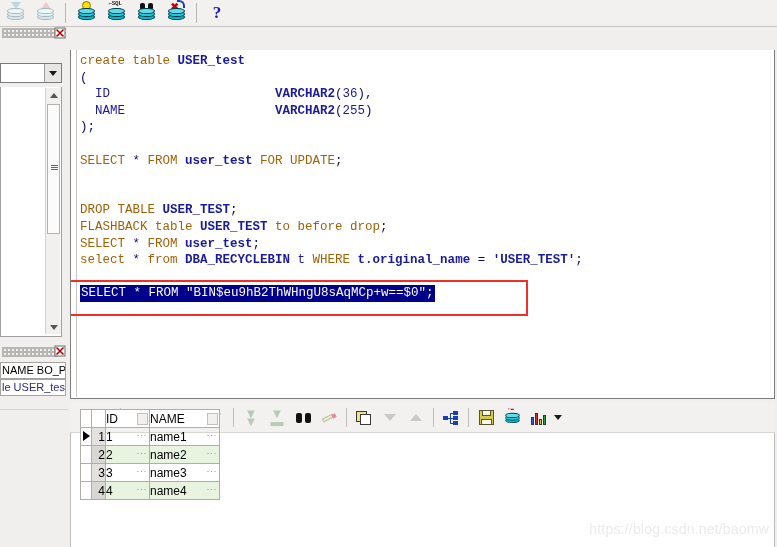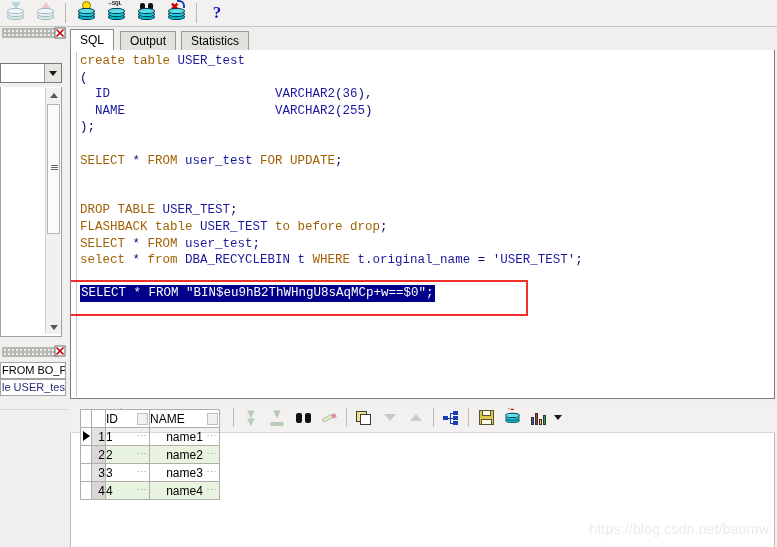--- a/index.html
+++ b/index.html
@@ -111,21 +111,21 @@
     overflow:hidden;
   }
   .gutter { position:absolute; left:0; top:0; width:6px; height:347px; background:#ffffff; border-right:1px solid #c9c7c4;}
   .code {
     position:absolute; left:9px; top:3px; width:690px;
     font-family:"Liberation Mono", monospace; font-size:12.5px; line-height:16.6px;
     white-space:pre;
   }
   .code .ln { height:16.6px; }
   .kw   { color:#a16207; }       
-  .idn  { color:#1a1a9e; font-weight:normal; }  
+  .idn  { color:#1a1a9e; font-weight:bold; }  
   .idn2 { color:#1a1a9e; }
   .pl   { color:#0b0b6e; }
   .num  { color:#1a1a9e; }
   .sel-line {
     background:#00008b; color:#ffffff; display:inline-block; padding:0 1px;
   }
   .redbox {
     position:absolute; left:-18px; top:-5px; width:466px; height:36px;
     border:2px solid #f03028; pointer-events:none;
   }
@@ -175,21 +175,21 @@
   th.rnh { width:14px; background:#ffffff; }
   th.colh { background:#ffffff; color:#000; font-weight:normal; text-align:left; padding-left:3px; position:relative;}
   th.colh .rsz { position:absolute; right:1px; top:3px; width:11px; height:12px; background:#f1f0ef; border:1px solid #c2c0bd; }
   td.marker { width:11px; background:#ffffff; text-align:center; }
   td.rn { width:14px; background:#e4e2df; text-align:right; padding-right:2px; color:#000; }
   td.cell { padding-left:3px; position:relative; white-space:nowrap; }
   td.cell .dots { position:absolute; right:2px; top:2px; color:#8c8a87; font-size:9px; letter-spacing:0.5px; }
   tr.alt td.cell { background:#e8f4e0; }
   tr.alt td.rn { background:#d9d7d4; }
   .playhead { width:0;height:0;border-top:5px solid transparent;border-bottom:5px solid transparent;border-left:7px solid #000; display:inline-block;}
-  .col-id { width:44px; } .col-name { width:70px;text-align:center; }
+  .col-id { width:44px; } .col-name { width:70px; }
 
   .watermark {
     position:absolute; right:8px; bottom:10px;
     font-size:14px; color:#ebebeb; font-family:"Liberation Sans", sans-serif;
     letter-spacing:0.2px;
   }
   .results-bg { position:absolute; left:2px; top:406px; width:705px; height:141px; background:#ffffff; border:1px solid #bfbdba; border-top:none;}
 </style>
 </head>
 <body>
@@ -287,38 +287,31 @@
 
     <div class="panel2">
       <div class="dock-grip"></div>
       <div class="pin-x">
         <svg width="12" height="12" viewBox="0 0 12 12">
           <rect x="1" y="1" width="10" height="10" fill="#ffffff" stroke="#6a6a6a"></rect>
           <path d="M2.5 2.5 L9.5 9.5 M9.5 2.5 L2.5 9.5" stroke="#c00000" stroke-width="1.6"></path>
         </svg>
       </div>
       <div class="p2-row p2-r1">
-        <span>FROM BO_P</span>
+        <span>NAME BO_P</span>
       </div>
       <div class="p2-row p2-r2">
         <span>le USER_tes</span>
       </div>
     </div>
     <div class="left-bottom"></div>
   </div>
 
   <div class="main">
 
-    <div class="tabstrip">
-      <div class="tab-underline"></div>
-      <div class="tab active" style="left:0;">SQL</div>
-      <div class="tab" style="left:50px;">Output</div>
-      <div class="tab" style="left:111px;">Statistics</div>
-      <div class="tab-cover" style="left:1px; width:48px;"></div>
-    </div>
 
     <div class="editor">
       <div class="gutter"></div>
       <div class="code" id="code-host"><div class="ln"><span class="kw">create </span><span class="kw">table </span><span class="idn">USER_test</span></div><div class="ln"><span class="pl">(</span></div><div class="ln"><span class="idn2">  ID                      </span><span class="idn">VARCHAR2</span><span class="pl">(</span><span class="num">36</span><span class="pl">),</span></div><div class="ln"><span class="idn2">  NAME                    </span><span class="idn">VARCHAR2</span><span class="pl">(</span><span class="num">255</span><span class="pl">)</span></div><div class="ln"><span class="pl">);</span></div><div class="ln">&nbsp;</div><div class="ln"><span class="kw">SELECT </span><span class="pl">* </span><span class="kw">FROM </span><span class="idn">user_test </span><span class="kw">FOR </span><span class="kw">UPDATE</span><span class="pl">;</span></div><div class="ln">&nbsp;</div><div class="ln">&nbsp;</div><div class="ln"><span class="kw">DROP </span><span class="kw">TABLE </span><span class="idn">USER_TEST</span><span class="pl">;</span></div><div class="ln"><span class="kw">FLASHBACK </span><span class="kw">table </span><span class="idn">USER_TEST </span><span class="kw">to </span><span class="kw">before </span><span class="kw">drop</span><span class="pl">;</span></div><div class="ln"><span class="kw">SELECT </span><span class="pl">* </span><span class="kw">FROM </span><span class="idn">user_test</span><span class="pl">;</span></div><div class="ln"><span class="kw">select </span><span class="pl">* </span><span class="kw">from </span><span class="idn">DBA_RECYCLEBIN </span><span class="idn2">t </span><span class="kw">WHERE </span><span class="idn">t.original_name </span><span class="pl">= </span><span class="idn">'USER_TEST'</span><span class="pl">;</span></div><div class="ln">&nbsp;</div><div class="ln" style="position: relative;"><span class="sel-line" style="background: rgb(0, 0, 139);">SELECT * FROM "BIN$eu9hB2ThWHngU8sAqMCp+w==$0";</span><span class="redbox" style="border-color: rgb(240, 48, 40);"></span></div></div>
     </div>
 
     <div class="restb">
       <div class="rb">
         <span class="grid-ic">
           <u style="left:2px;top:1px;width:12px;height:1px;"></u>

